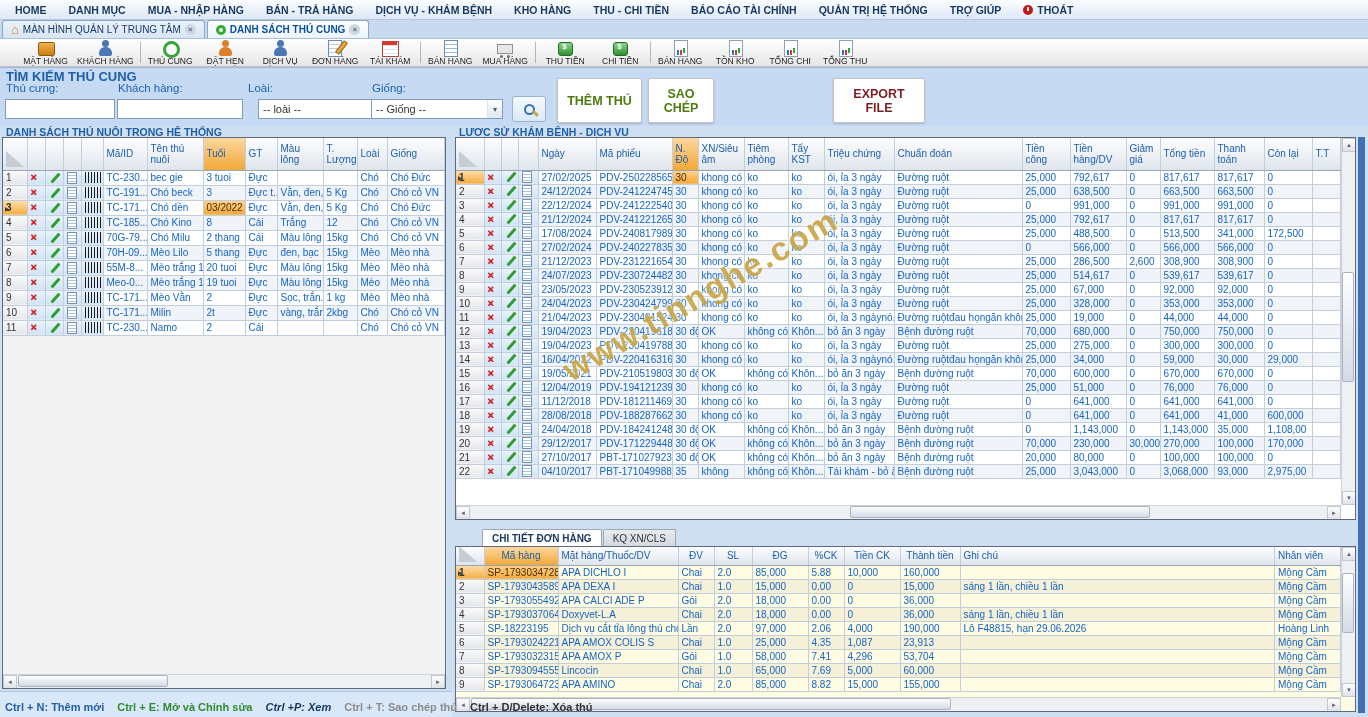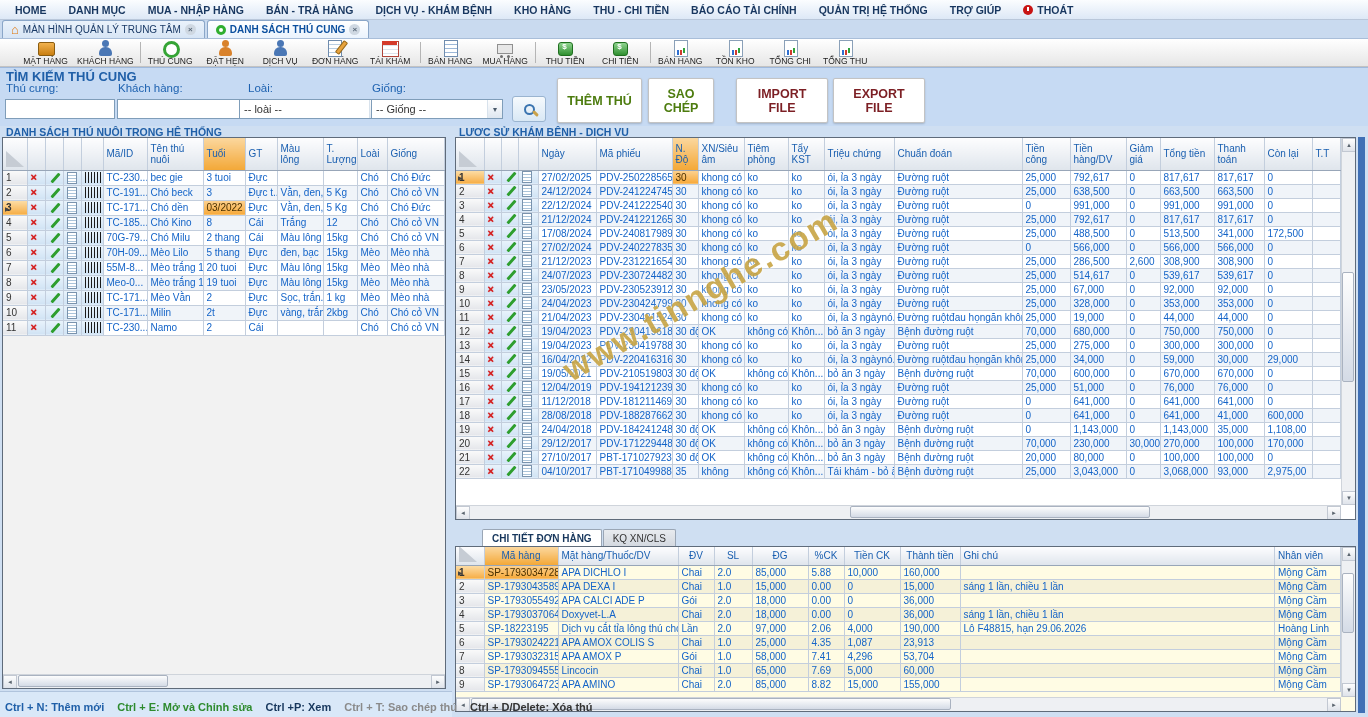--- a/index.html
+++ b/index.html
@@ -261,34 +261,33 @@
     </div>
 
   <div class="searchpanel">
     <div class="sp-title">TÌM KIẾM THÚ CUNG</div>
     <label class="lbl" style="left:6px">Thú cưng:</label>
     <label class="lbl" style="left:118px">Khách hàng:</label>
     <label class="lbl" style="left:248px">Loài:</label>
     <label class="lbl" style="left:372px">Giống:</label>
     <input class="txt" style="left: 5px; width: 110px;" value="">
     <input class="txt" style="left: 117px; width: 126px;" value="">
-    <div class="select" style="left:239px;width:146px">
+    <div class="select" style="left:258px;width:146px">
       <span>-- loài --</span>
       <span class="dd">▾</span>
     </div>
     <div class="select" style="left:371px;width:132px">
       <span>-- Giống --</span>
       <span class="dd">▾</span>
     </div>
     <button class="searchbtn">
         <span class="mag"></span>
       </button>
     <button class="bigbtn blue" style="left:557px;width:85px">THÊM THÚ</button>
     <button class="bigbtn blue" style="left:648px;width:66px">SAO CHÉP</button>
-    <button class="bigbtn red" style="left:736px;width:92px">IMPORT FILE</button>
     <button class="bigbtn red" style="left:833px;width:92px">EXPORT FILE</button>
   </div>
 
   <div class="main">
     <div class="lp-title">DANH SÁCH THÚ NUÔI TRONG HỆ THỐNG</div>
     <div class="rp-title">LƯỢC SỬ KHÁM BỆNH - DỊCH VỤ</div>
 
     <div class="gridbox leftgrid">
       <table class="grid" id="lefttable" style="width:442px">
           <colgroup>
@@ -1199,17 +1198,17 @@
         <div class="sb-btn">►</div>
       </div>
     </div>
 
     <div class="right-edge"></div>
   </div>
 
   <div class="statusbar" id="statusbar">
       <span style="color: rgb(31, 95, 168);">Ctrl + N: Thêm mới</span>
       <span style="color: rgb(46, 139, 46);">Ctrl + E: Mở và Chỉnh sửa</span>
-      <span style="color: rgb(22, 54, 92);">Ctrl +P: Xem</span>
+      <span style="color: rgb(22, 54, 92); font-style: italic;">Ctrl +P: Xem</span>
       <span style="color: rgb(138, 138, 138);">Ctrl + T: Sao chép thú</span>
       <span style="color: rgb(51, 51, 51);">Ctrl + D/Delete: Xóa thú</span>
     </div>
 </div>
 
 </body></html>

